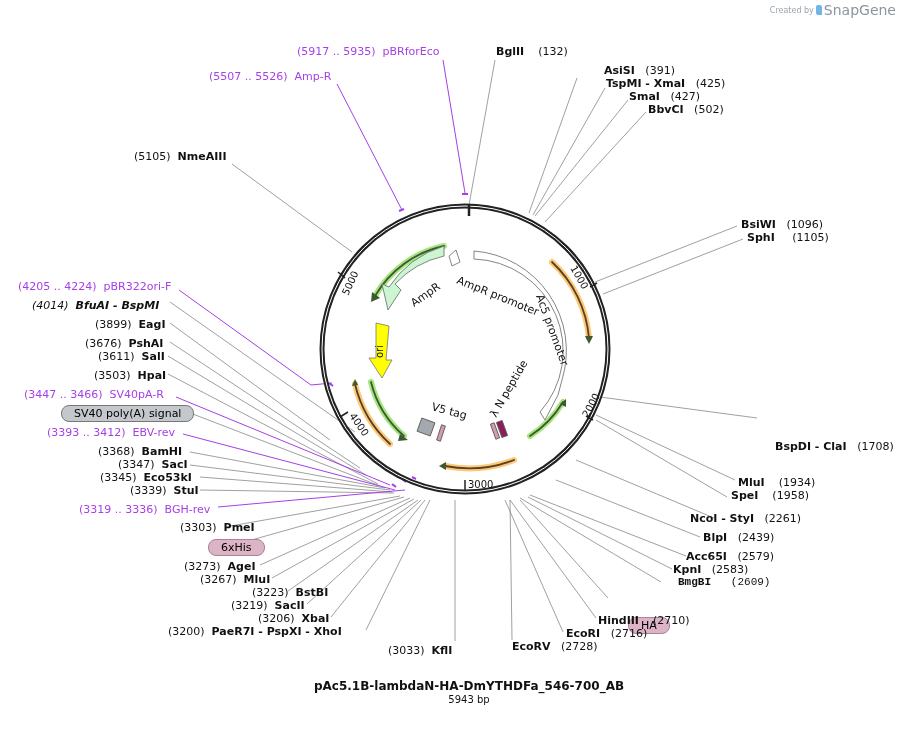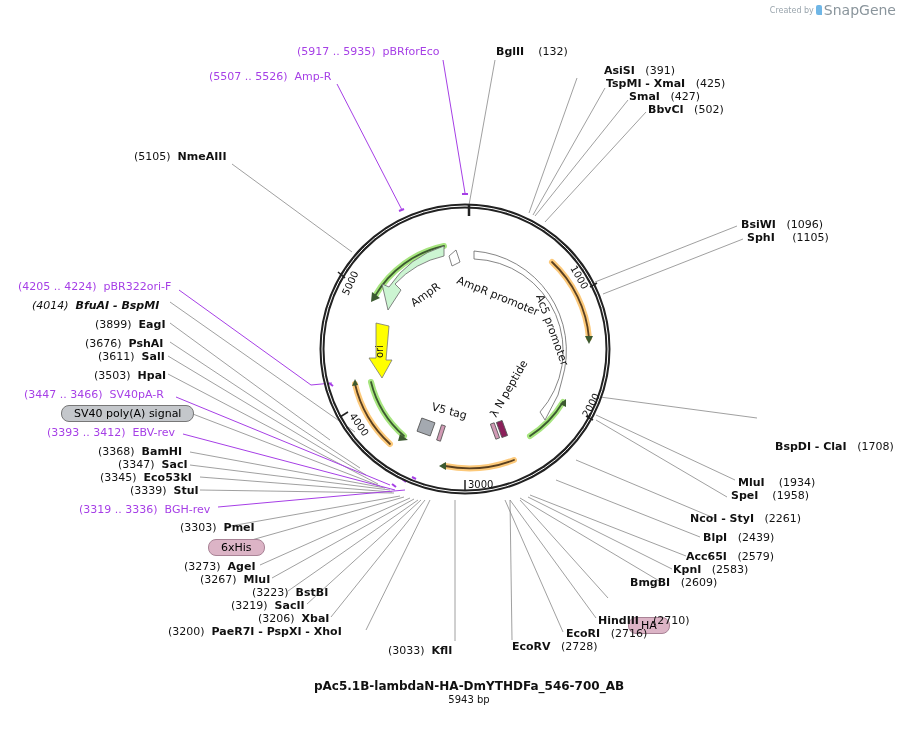--- a/index.html
+++ b/index.html
@@ -173,21 +173,21 @@
 <div class="lbl" style="left:648px;top:103px;"><b>BbvCI</b>&nbsp;&nbsp;&nbsp;<span class="pos">(502)</span></div>
 <div class="lbl" style="left:741px;top:218px;"><b>BsiWI</b>&nbsp;&nbsp;&nbsp;<span class="pos">(1096)</span></div>
 <div class="lbl" style="left:747px;top:231px;"><b>SphI</b>&nbsp;&nbsp;&nbsp;&nbsp;&nbsp;<span class="pos">(1105)</span></div>
 <div class="lbl" style="left:775px;top:413px;margin-top:27px;"><b>BspDI   - ClaI</b>&nbsp;&nbsp;&nbsp;<span class="pos">(1708)</span></div>
 <div class="lbl" style="left:738px;top:476px;"><b>MluI</b>&nbsp;&nbsp;&nbsp;&nbsp;<span class="pos">(1934)</span></div>
 <div class="lbl" style="left:731px;top:489px;"><b>SpeI</b>&nbsp;&nbsp;&nbsp;&nbsp;<span class="pos">(1958)</span></div>
 <div class="lbl" style="left:690px;top:512px;"><b>NcoI   - StyI</b>&nbsp;&nbsp;&nbsp;<span class="pos">(2261)</span></div>
 <div class="lbl" style="left:703px;top:531px;"><b>BlpI</b>&nbsp;&nbsp;&nbsp;<span class="pos">(2439)</span></div>
 <div class="lbl" style="left:686px;top:550px;"><b>Acc65I</b>&nbsp;&nbsp;&nbsp;<span class="pos">(2579)</span></div>
 <div class="lbl" style="left:673px;top:563px;"><b>KpnI</b>&nbsp;&nbsp;&nbsp;<span class="pos">(2583)</span></div>
-<div class="lbl" style="left:630px;top:576px;"><b>BmgBI</b>&nbsp;&nbsp;&nbsp;<span class="pos">(2609)</span></div>
+<div class="lbl" style="left:678px;top:576px;font-family:Liberation Mono, monospace;"><b>BmgBI</b>&nbsp;&nbsp;&nbsp;<span class="pos">(2609)</span></div>
 <div class="lbl" style="left:598px;top:614px;"><b>HindIII</b>&nbsp;&nbsp;&nbsp;&nbsp;<span class="pos">(2710)</span></div>
 <div class="lbl" style="left:566px;top:627px;"><b>EcoRI</b>&nbsp;&nbsp;&nbsp;<span class="pos">(2716)</span></div>
 <div class="lbl" style="left:512px;top:640px;"><b>EcoRV</b>&nbsp;&nbsp;&nbsp;<span class="pos">(2728)</span></div>
 
 <div class="lbl" style="left:134px;top:150px;"><span class="pos">(5105)</span>&nbsp; <b>NmeAIII</b></div>
 <div class="lbl" style="left:32px;top:299px;font-style:italic;"><span class="pos">(4014)</span>&nbsp; <b>BfuAI   - BspMI</b></div>
 <div class="lbl" style="left:95px;top:318px;"><span class="pos">(3899)</span>&nbsp; <b>EagI</b></div>
 <div class="lbl" style="left:85px;top:337px;"><span class="pos">(3676)</span>&nbsp; <b>PshAI</b></div>
 <div class="lbl" style="left:98px;top:350px;"><span class="pos">(3611)</span>&nbsp; <b>SalI</b></div>
 <div class="lbl" style="left:94px;top:369px;"><span class="pos">(3503)</span>&nbsp; <b>HpaI</b></div>

